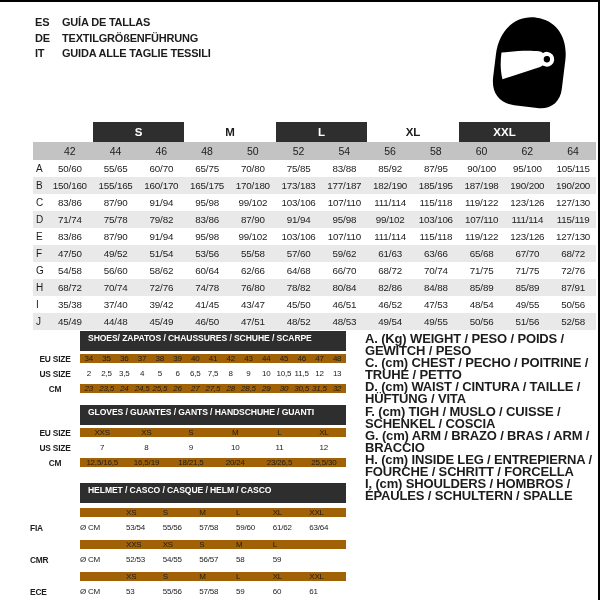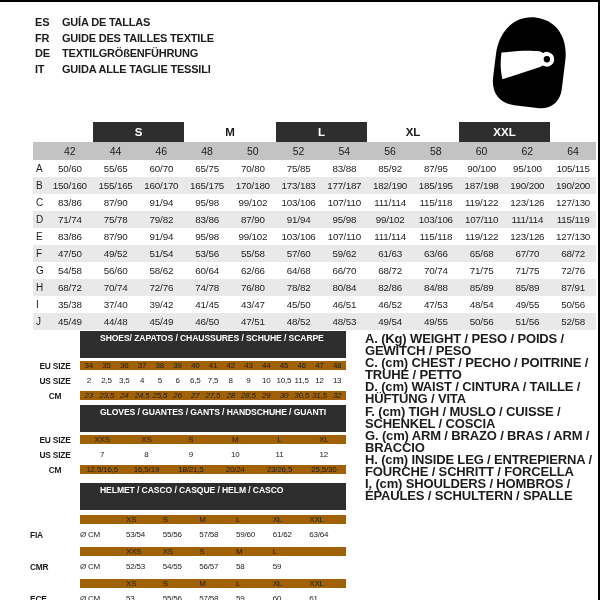--- a/index.html
+++ b/index.html
@@ -30,45 +30,41 @@
   .mini-table{position:absolute;left:30px;width:316px;}
   .mini-row{display:grid;}
   .mini-row.shoes{grid-template-columns:50px repeat(15,1fr);}
   .mini-row.gloves{grid-template-columns:50px repeat(6,1fr);}
   .mini-row.hlm{grid-template-columns:50px 46px repeat(6,1fr);}
   .mini-row{height:15px;align-items:center;font-size:8px;letter-spacing:-0.2px;}
   .mini-row .mini-label{font-weight:bold;font-size:8.4px;text-align:center;}
   .mini-row div{text-align:center;}
   .mini-row.hlm div{text-align:left;}
   .mini-bar{
-    margin-left:50px;height:27px;background:#2e2e2e;color:#fff;
-    font-weight:bold;font-size:8.6px;line-height:15px;padding-left:20px;
+    margin-left:50px;height:20px;background:#2e2e2e;color:#fff;
+    font-weight:bold;font-size:8.6px;line-height:15px;padding-left:8px;
     letter-spacing:-0.1px;white-space:nowrap;overflow:hidden;
   }
   .stripe-wrap{background:#a16207;}
   .hlm-size-row{margin-top:2px;}
   
   .content-stripe{grid-column:2 / -1;}
   
   .legend{position:absolute;left:351px;top:331px;width:245px;}
   .legend-item{font-weight:bold;font-size:13px;line-height:12.1px;letter-spacing:-0.15px;margin-left:14px;}
 </style>
 </head>
 <body>
 
 <div class="page">
 
   <div class="langs">
       <div class="lang-row">
         <span class="lang-code">ES</span>
         <span class="lang-title">GUÍA DE TALLAS</span>
-      </div>
-      <div class="lang-row">
-        <span class="lang-code">FR</span>
-        <span class="lang-title">GUIDE DES TAILLES TEXTILE</span>
       </div>
       <div class="lang-row">
         <span class="lang-code">DE</span>
         <span class="lang-title">TEXTILGRÖßENFÜHRUNG</span>
       </div>
       <div class="lang-row">
         <span class="lang-code">IT</span>
         <span class="lang-title">GUIDA ALLE TAGLIE TESSILI</span>
       </div>
     </div>

